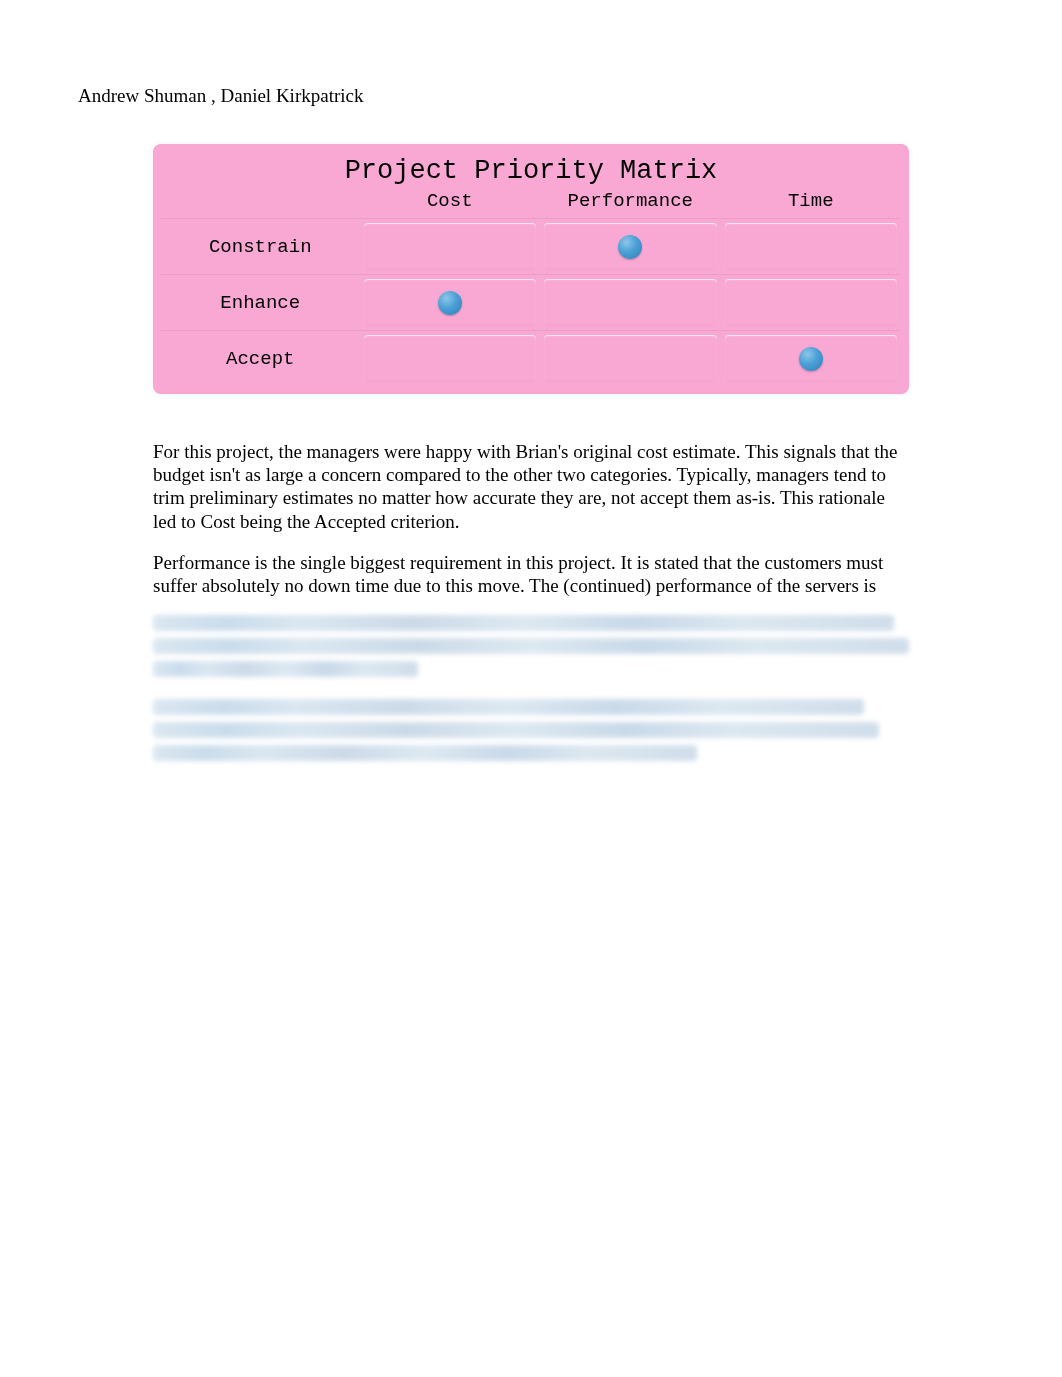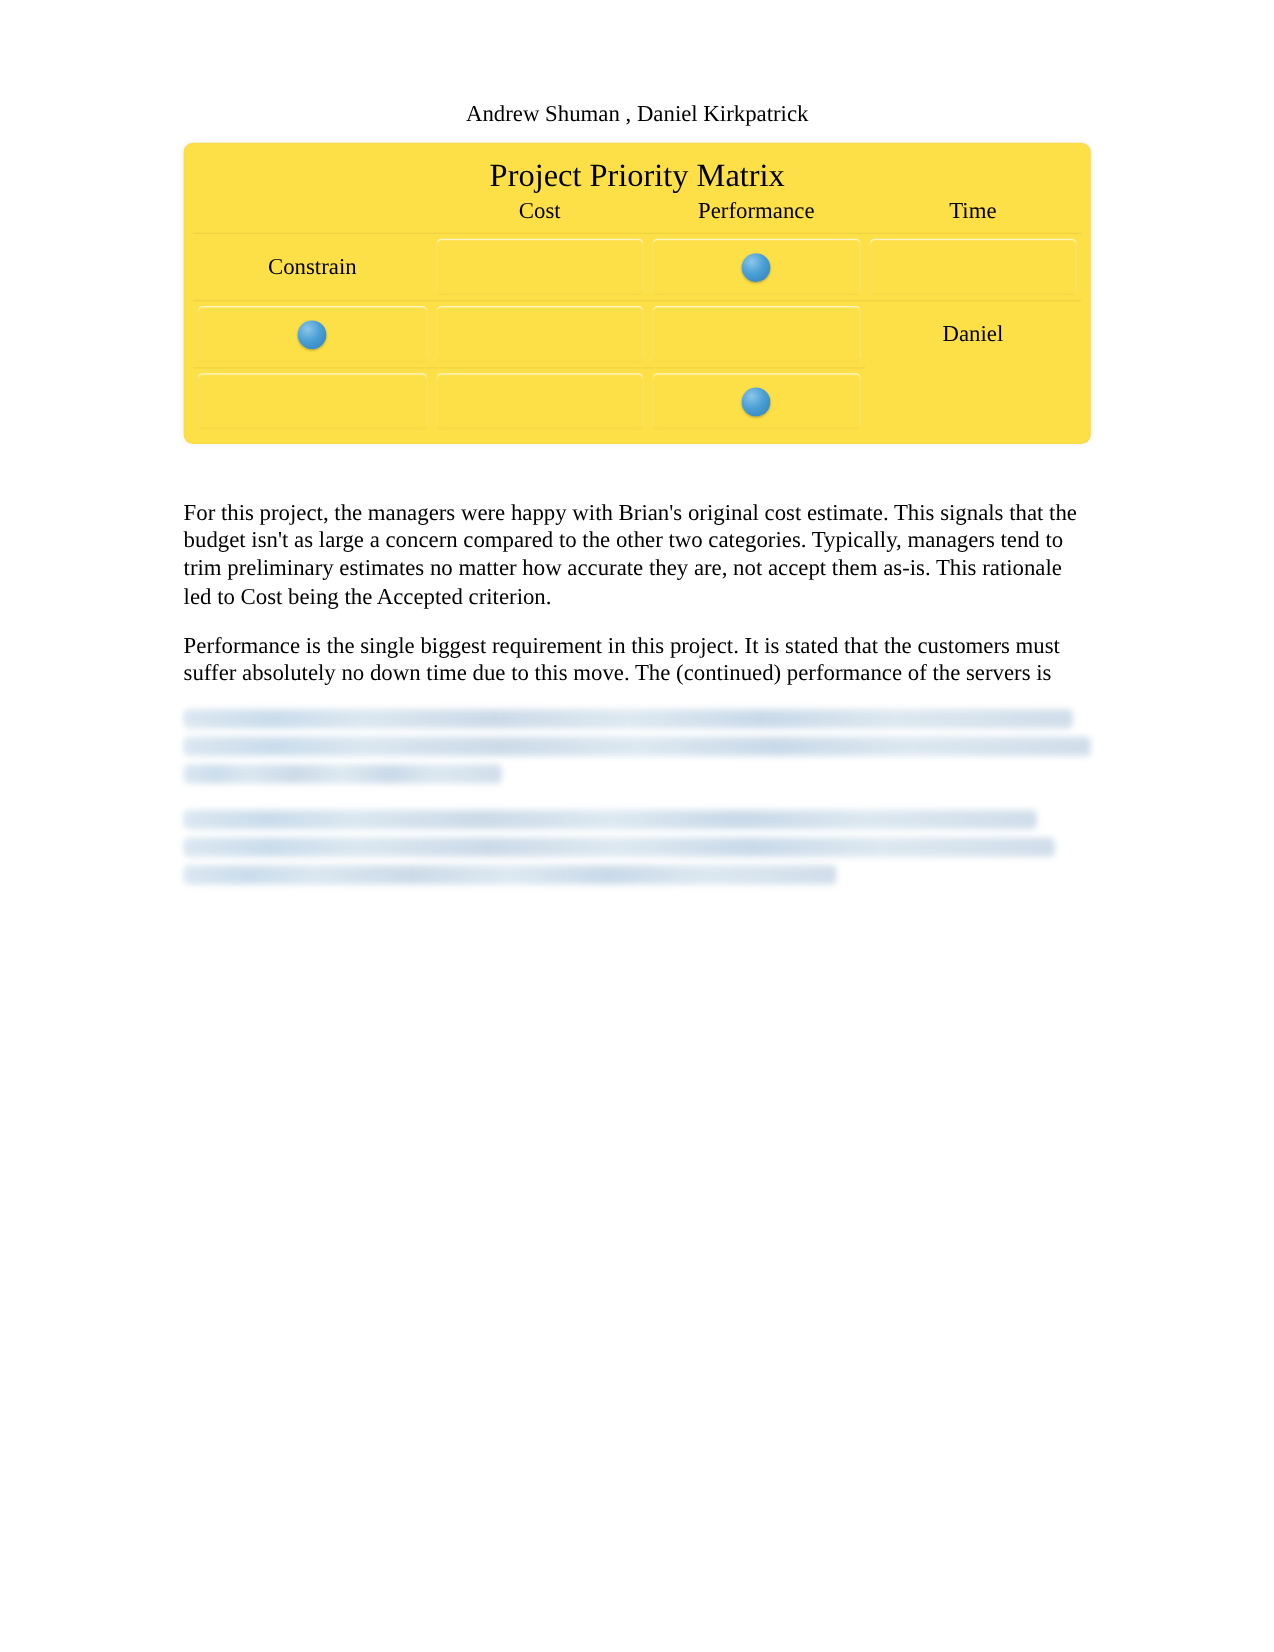--- a/index.html
+++ b/index.html
@@ -13,32 +13,32 @@
       background: #ffffff;
       font-family: "Times New Roman", Times, serif;
       color: #000000;
       position: relative;
     }
     .page {
       padding: 85px 78px 0 78px;
     }
     .author-line {
       font-size: 19px;
-      margin-bottom: 12px;
-      text-align: center;
+      margin-bottom: 37px;
     }
     .matrix-container {
       margin-left: 75px;
       margin-right: 75px;
-      background: #fde047;
+      background: #f9a8d4;
       border-radius: 8px;
       box-shadow:
         0 0 6px rgba(0,0,0,0.06),
         inset 0 0 2px rgba(0,0,0,0.05);
       padding: 8px 8px 8px 8px;
+      font-family: Liberation Mono, monospace;
     }
     .matrix-title {
       text-align: center;
       font-size: 27px;
       font-weight: normal;
       padding: 4px 0 2px 0;
     }
     .matrix {
       display: grid;
       grid-template-columns: 1.1fr 1fr 1fr 1fr;
@@ -140,27 +140,28 @@
       <div class="matrix-header">Performance</div>
       <div class="matrix-header">Time</div>
 
       <div class="matrix-row-label">Constrain</div>
       <div class="matrix-cell"></div>
       <div class="matrix-cell">
           <span class="dot"></span>
         </div>
       <div class="matrix-cell"></div>
 
+      <div class="matrix-row-label">Enhance</div>
       <div class="matrix-cell">
           <span class="dot"></span>
         </div>
       <div class="matrix-cell"></div>
       <div class="matrix-cell"></div>
 
-      <div class="matrix-row-label">Daniel</div>
+      <div class="matrix-row-label">Accept</div>
       <div class="matrix-cell"></div>
       <div class="matrix-cell"></div>
       <div class="matrix-cell">
           <span class="dot"></span>
         </div>
     </div>
   </div>
 
   <div class="body-text">
     <p>For this project, the managers were happy with Brian's original cost estimate. This signals that the budget isn't as large a concern compared to the other two categories. Typically, managers tend to trim preliminary estimates no matter how accurate they are, not accept them as-is. This rationale led to Cost being the Accepted criterion.</p>

